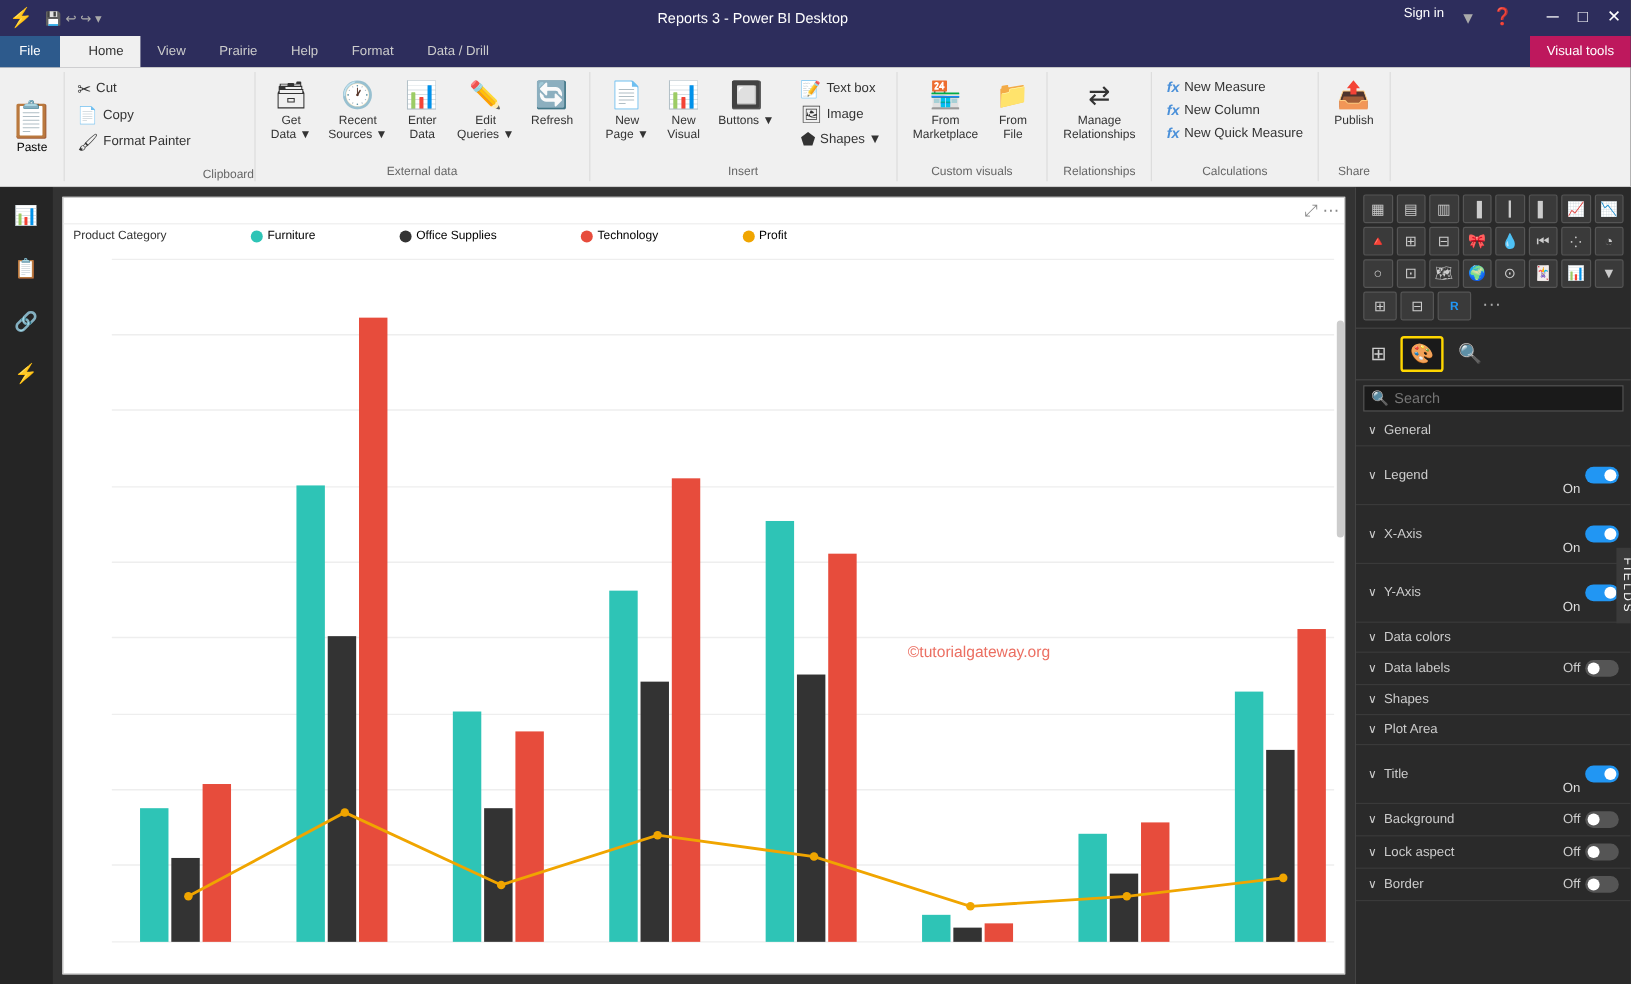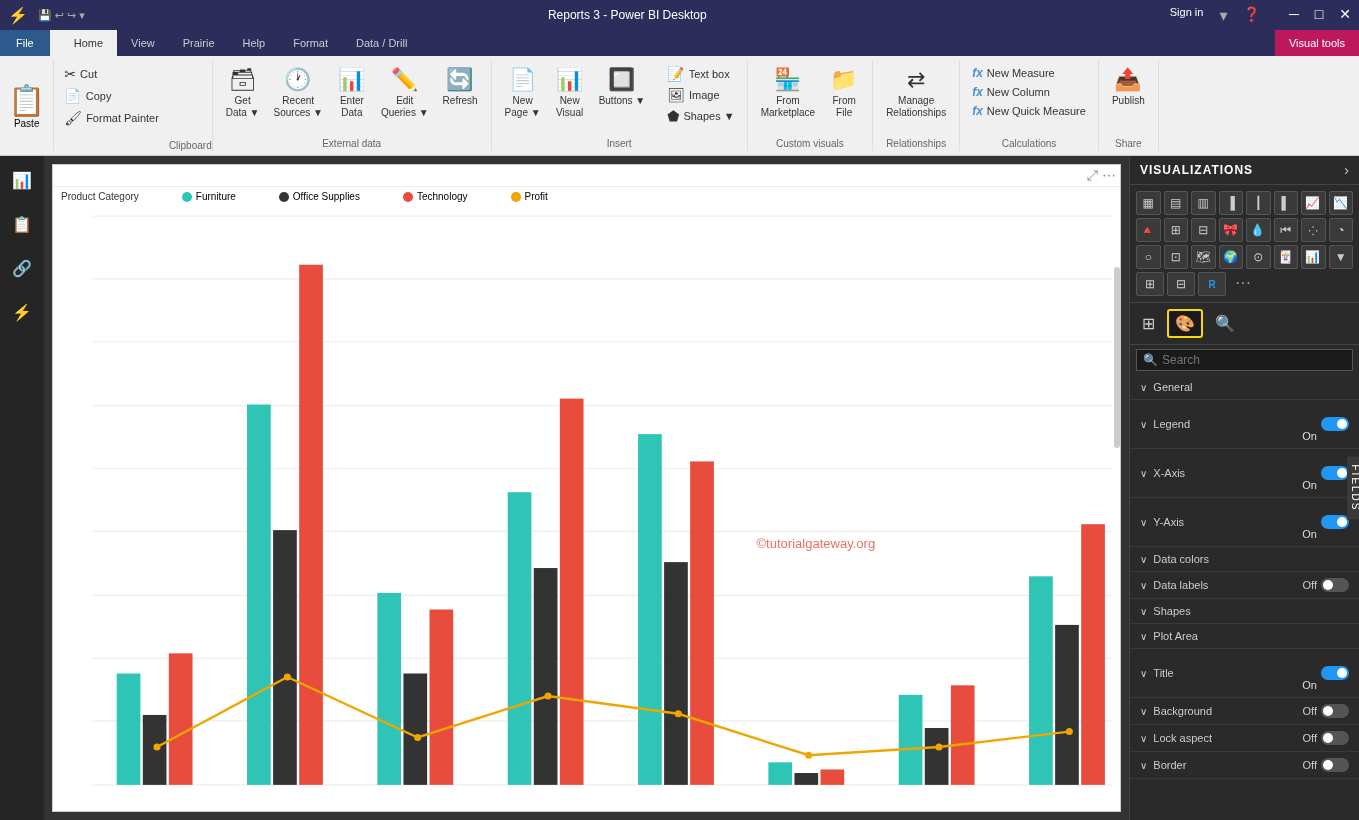--- a/index.html
+++ b/index.html
@@ -160,21 +160,21 @@
     .chart-area {
       flex: 1;
       background: white;
       margin: 4px;
       border: 1px solid #ccc;
       display: flex;
       flex-direction: column;
       position: relative;
     }
     .chart-title { font-size: 10px; color: #c0392b; padding: 4px 8px; }
-    .chart-legend { display: flex; align-items: center; gap: 0; padding: 4px 8px; font-size: 10px; }
+    .chart-legend { display: flex; align-items: center; gap: 27px; padding: 4px 8px; font-size: 10px; }
     .legend-item { display: flex; align-items: center; gap: 4px; padding-left: 43px; }
     .legend-dot { width: 10px; height: 10px; border-radius: 50%; }
     
     
     .right-panel {
       width: 230px;
       background: #2a2a2a;
       display: flex;
       flex-direction: column;
       border-left: 1px solid #444;
@@ -598,24 +598,20 @@
         <div style="position:absolute;right:0;top:10%;width:6px;height:30%;background:#ccc;border-radius:3px;"></div>
       </div>
     </div>
 
   </div>
 
   <div class="right-panel" style="position:relative;">
 
     <div style="position:absolute;right:-28px;top:50%;transform:translateY(-50%) rotate(90deg);background:#3a3a3a;color:white;font-size:10px;letter-spacing:2px;padding:3px 8px;cursor:pointer;z-index:10;">FIELDS</div>
 
-    <div class="viz-header">
-      <span class="viz-title">VISUALIZATIONS</span>
-      <span class="viz-arrow">›</span>
-    </div>
 
     <div class="viz-icons-grid">
       <div class="viz-icon-row">
         <div class="viz-icon">▦</div>
         <div class="viz-icon">▤</div>
         <div class="viz-icon">▥</div>
         <div class="viz-icon">▐</div>
         <div class="viz-icon">┃</div>
         <div class="viz-icon">▌</div>
         <div class="viz-icon">📈</div>

